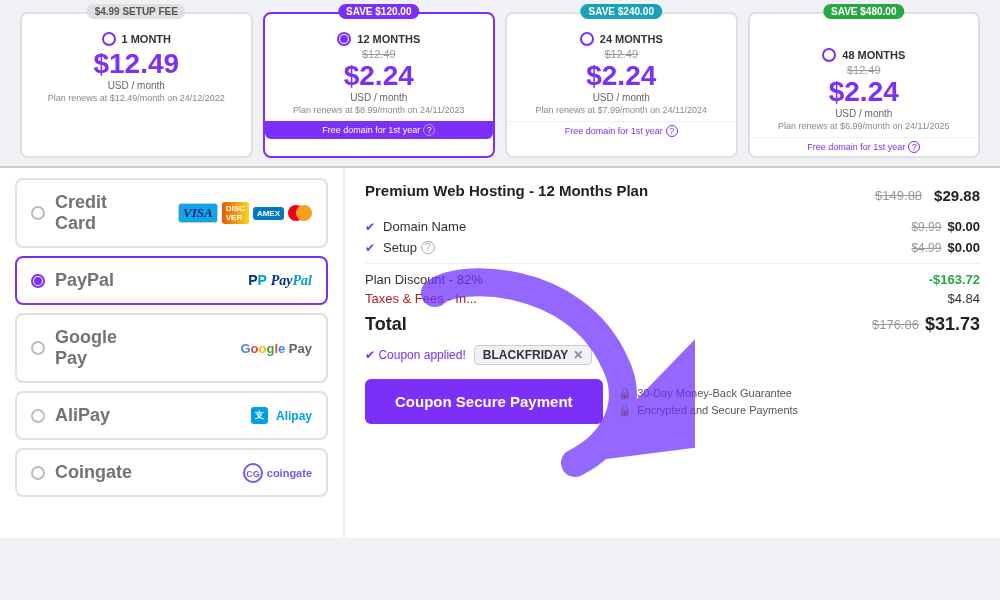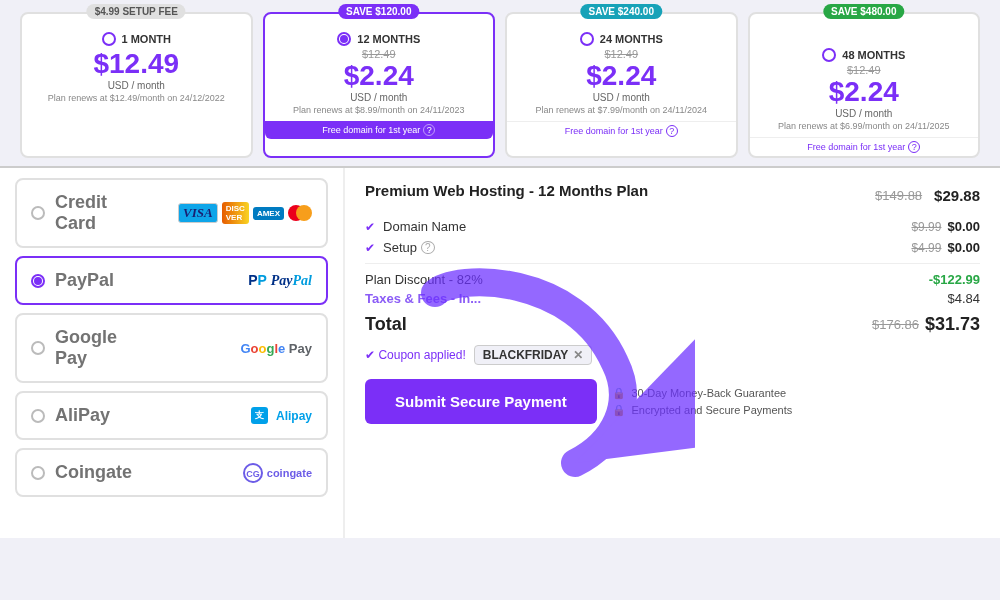--- a/index.html
+++ b/index.html
@@ -360,21 +360,21 @@
     .discount-label { color: #333; }
     .discount-value { color: #28a745; margin-left: auto; font-weight: bold; }
 
     .taxes-row {
       display: flex;
       align-items: center;
       font-size: 13px;
       margin-bottom: 8px;
     }
 
-    .taxes-label { color: #8b5cf6; font-weight: bold; }
+    .taxes-label { color: #b91c1c; }
     .taxes-value { margin-left: auto; color: #333; font-weight: 500; }
 
     .total-row {
       display: flex;
       align-items: center;
       margin-bottom: 10px;
     }
 
     .total-label {
       font-size: 18px;
@@ -626,21 +626,21 @@
       <span class="item-label">Setup</span>
       <span class="info-icon">?</span>
       <span class="item-price-old">$4.99</span>
       <span class="item-price-new">$0.00</span>
     </div>
 
     <hr class="divider">
 
     <div class="discount-row">
       <span class="discount-label">Plan Discount - 82%</span>
-      <span class="discount-value">-$122.99</span>
+      <span class="discount-value">-$163.72</span>
     </div>
 
     <div class="taxes-row">
       <span class="taxes-label">Taxes &amp; Fees - In...</span>
       <span class="taxes-value">$4.84</span>
     </div>
 
     <div class="total-row">
       <span class="total-label">Total</span>
       <span class="total-price-old">$176.86</span>
@@ -649,21 +649,21 @@
 
     <div class="coupon-row">
       <span class="coupon-applied">✔ Coupon applied!</span>
       <div class="coupon-badge">
         <span>BLACKFRIDAY</span>
         <span class="coupon-x">✕</span>
       </div>
     </div>
 
     <div class="submit-row">
-      <button class="submit-btn">Submit Secure Payment</button>
+      <button class="submit-btn">Coupon Secure Payment</button>
       <div class="submit-guarantees">
         <div class="guarantee-item">
           <span class="shield-icon">🔒</span>
           <span>30-Day Money-Back Guarantee</span>
         </div>
         <div class="guarantee-item">
           <span class="lock-icon">🔒</span>
           <span>Encrypted and Secure Payments</span>
         </div>
       </div>

